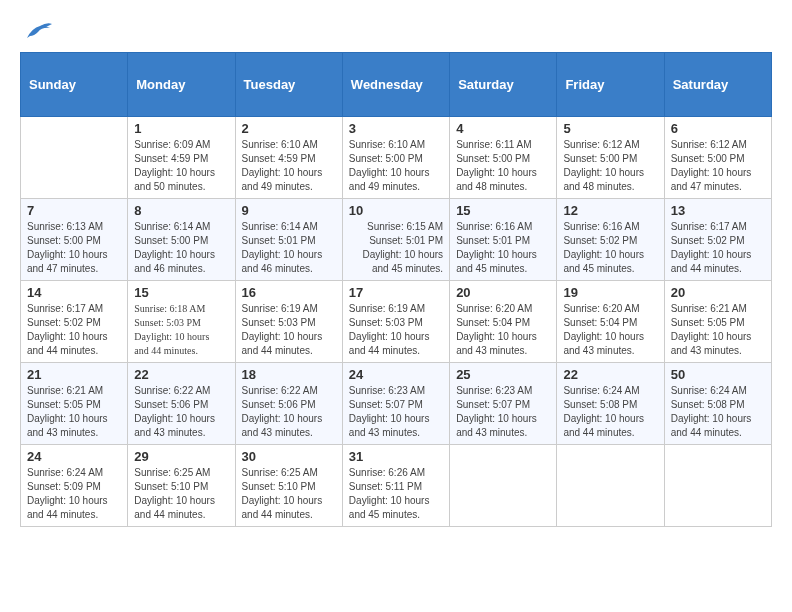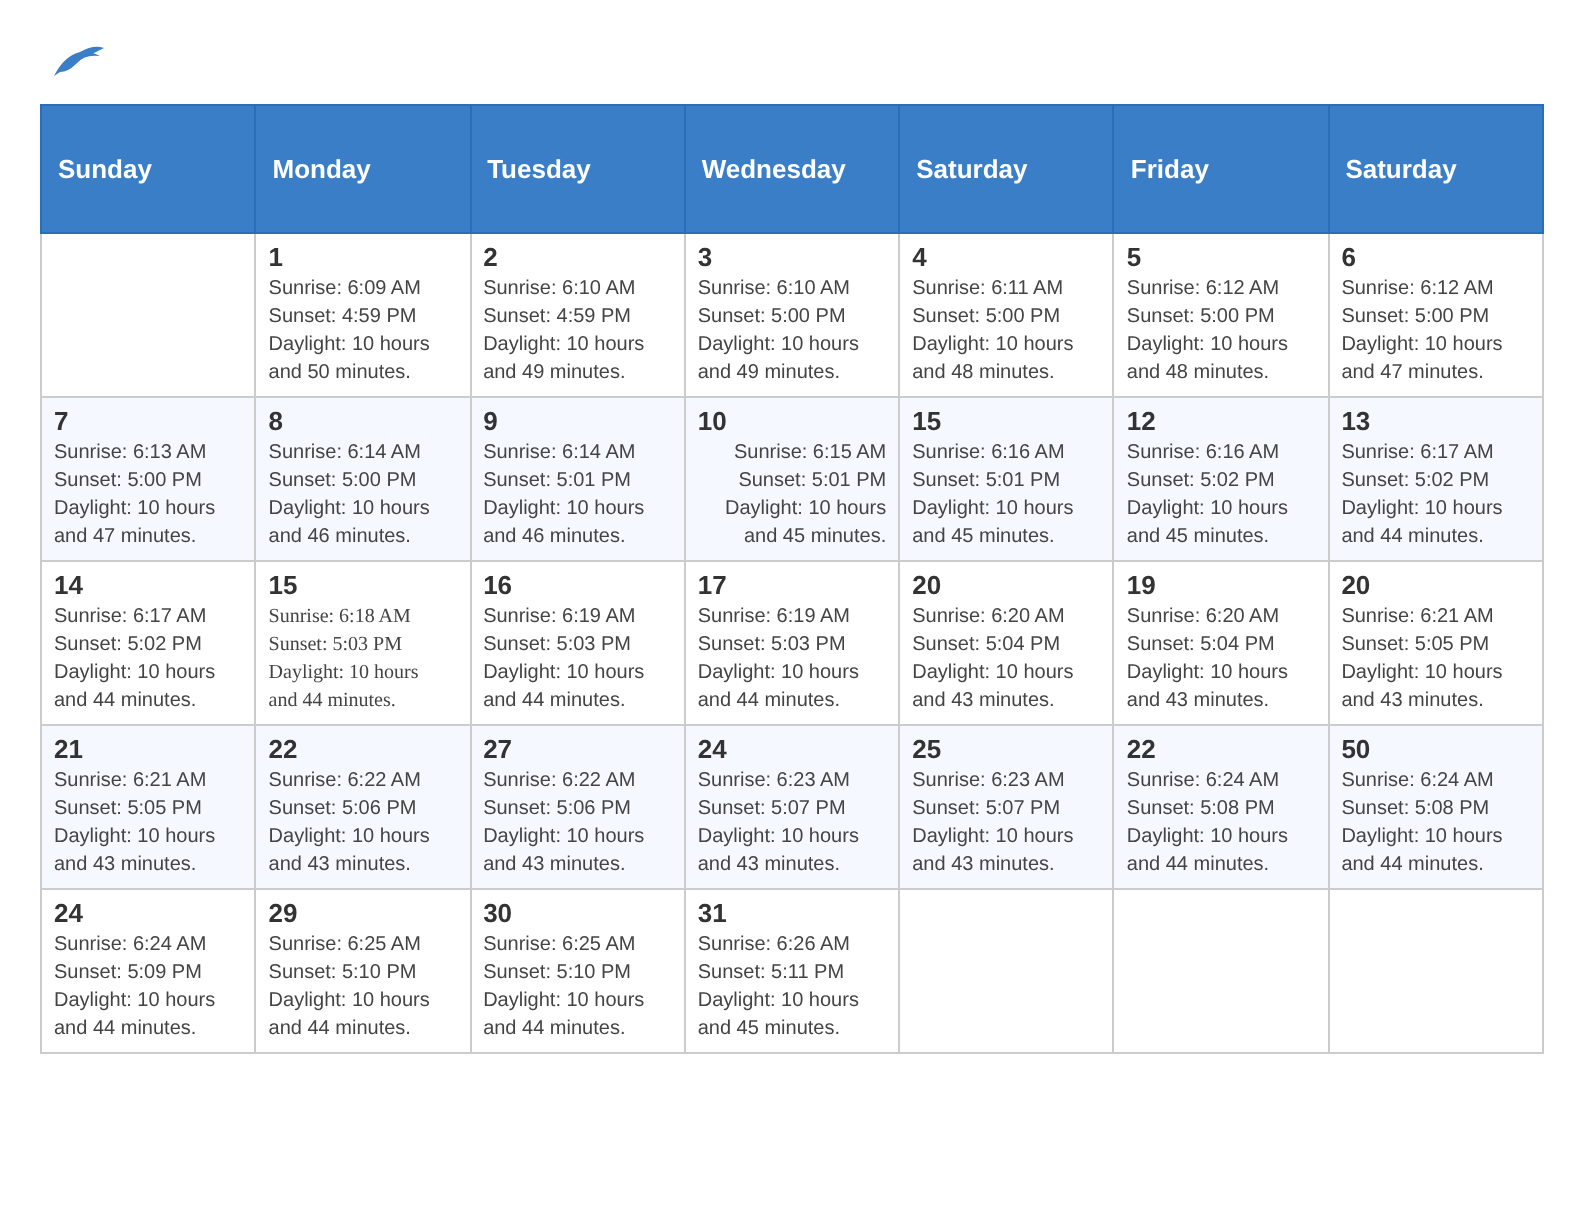--- a/index.html
+++ b/index.html
@@ -289,21 +289,21 @@
 and 43 minutes.</div>
         </td>
         <td>
           <span class="day-number">22</span>
           <div class="day-info" style="white-space: pre-line;">Sunrise: 6:22 AM
 Sunset: 5:06 PM
 Daylight: 10 hours
 and 43 minutes.</div>
         </td>
         <td>
-          <span class="day-number">27</span>
+          <span class="day-number">18</span>
           <div class="day-info" style="white-space: pre-line;">Sunrise: 6:22 AM
 Sunset: 5:06 PM
 Daylight: 10 hours
 and 43 minutes.</div>
         </td>
         <td>
           <span class="day-number">24</span>
           <div class="day-info" style="white-space: pre-line;">Sunrise: 6:23 AM
 Sunset: 5:07 PM
 Daylight: 10 hours

